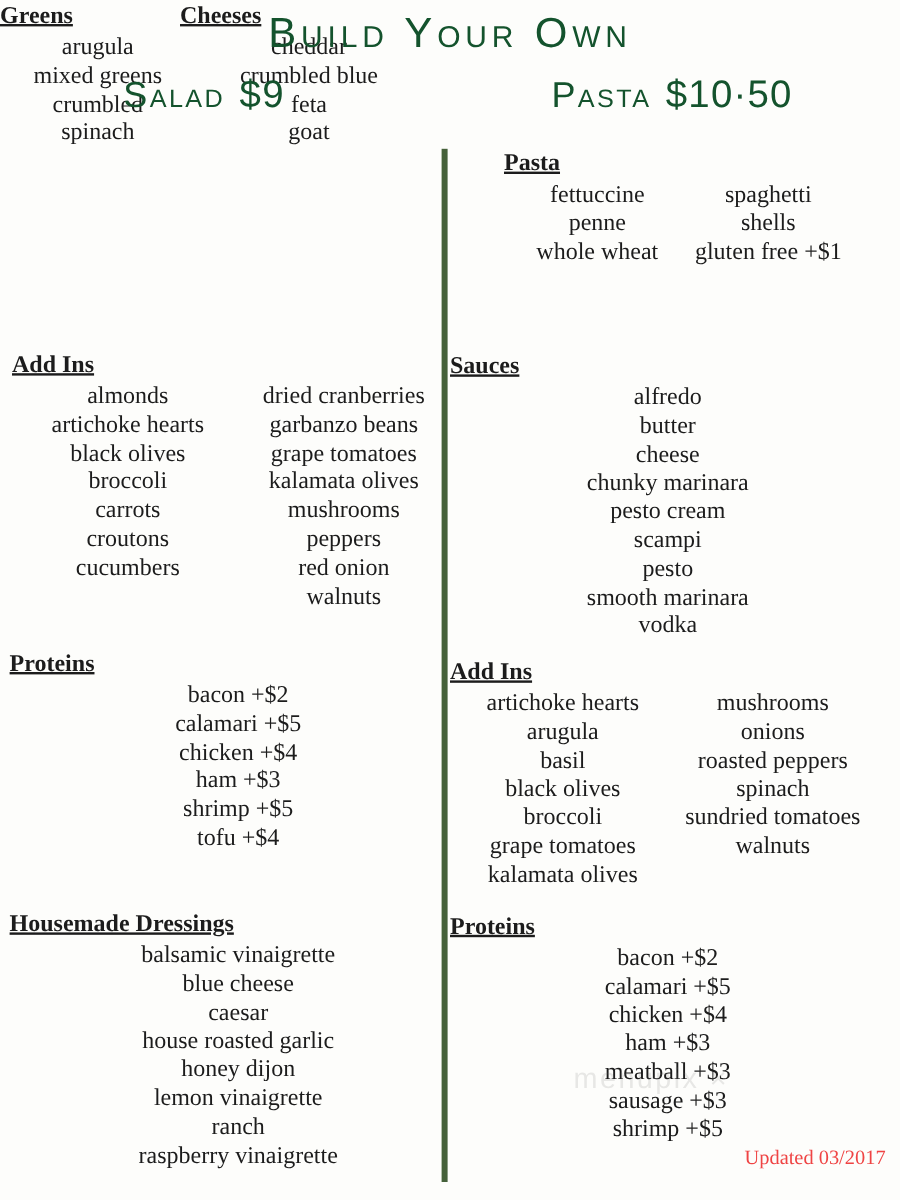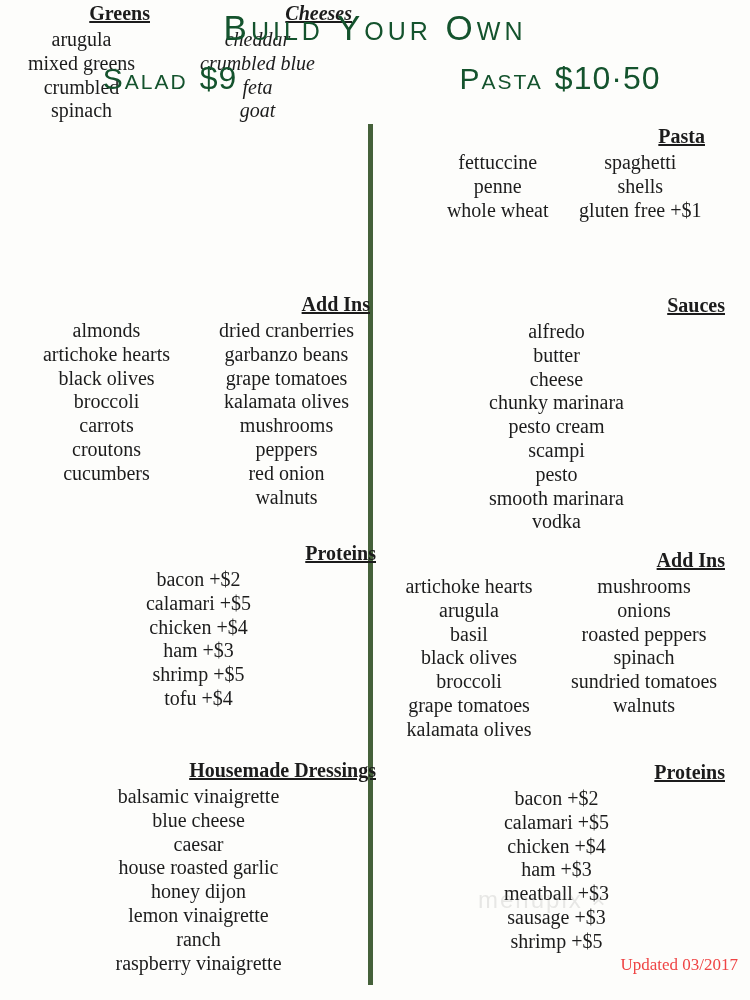--- a/index.html
+++ b/index.html
@@ -40,31 +40,30 @@
   }
 
   
   .sec { position: absolute; text-align: center; }
   .sec-header {
     font-size: 20px;
     font-weight: bold;
     text-decoration: underline;
     line-height: 26px;
     margin-bottom: 2px;
-    text-align: right;
-    padding-left: 39px;
+    text-align: left;
   }
   .items { font-size: 20px; line-height: 23.8px; padding-left: 13px; }
   .item { white-space: nowrap; }
   .twocol { display: flex; }
   .twocol > div { flex: 1 1 0; }
 
   #sec-greens-cheeses { left: 8px; top: 123px; width: 352px; display: flex; text-align: center; }
   #col-greens  { width: 150px; }
-  #col-cheeses { width: 202px; font-style: italic; }
+  #col-cheeses { width: 202px; }
 
   #sec-salad-addins   { left: 10px;  top: 291px; width: 360px; }
   #sec-salad-proteins { left: 8px;   top: 540px; width: 368px; }
   #sec-dressings      { left: 8px;   top: 757px; width: 368px; }
 
   #sec-pasta-types    { left: 420px; top: 123px; width: 285px; }
   #sec-sauces         { left: 375px; top: 292px; width: 350px; }
   #sec-pasta-addins   { left: 375px; top: 547px; width: 350px; }
   #sec-pasta-proteins { left: 375px; top: 759px; width: 350px; }
 

